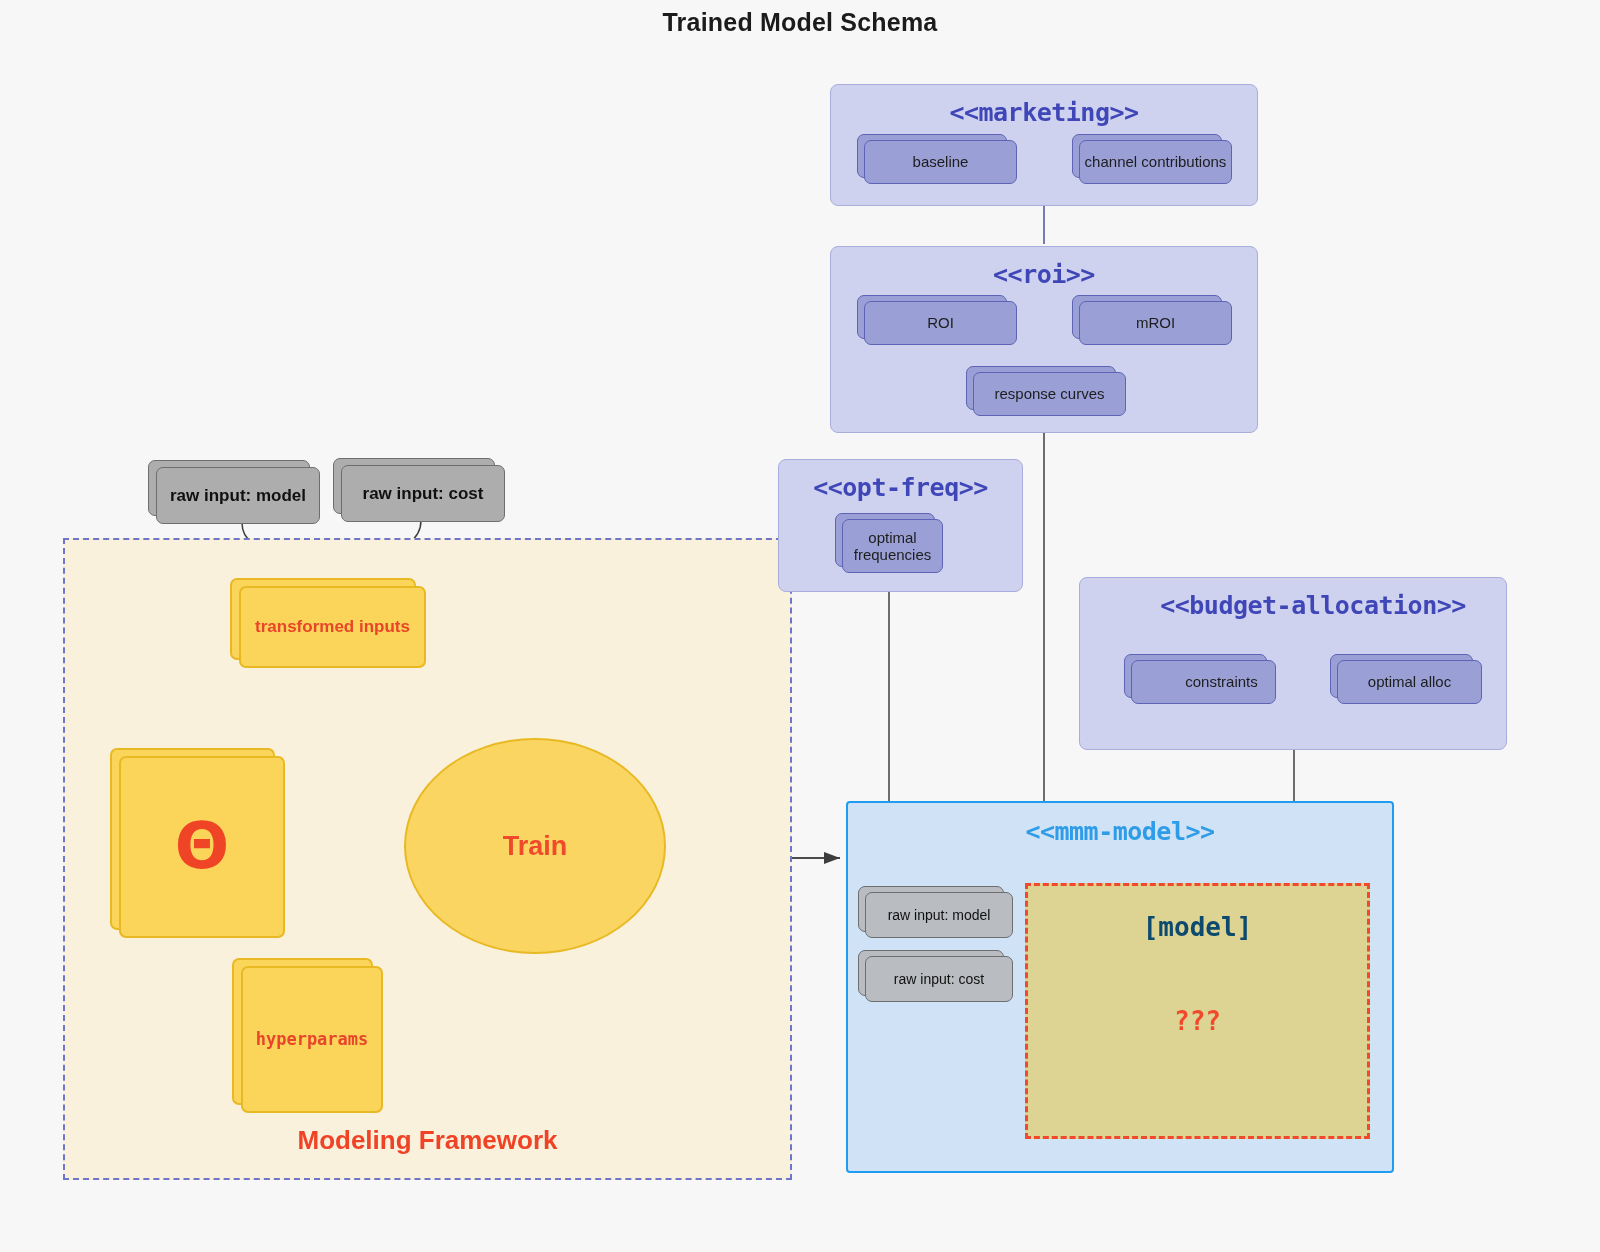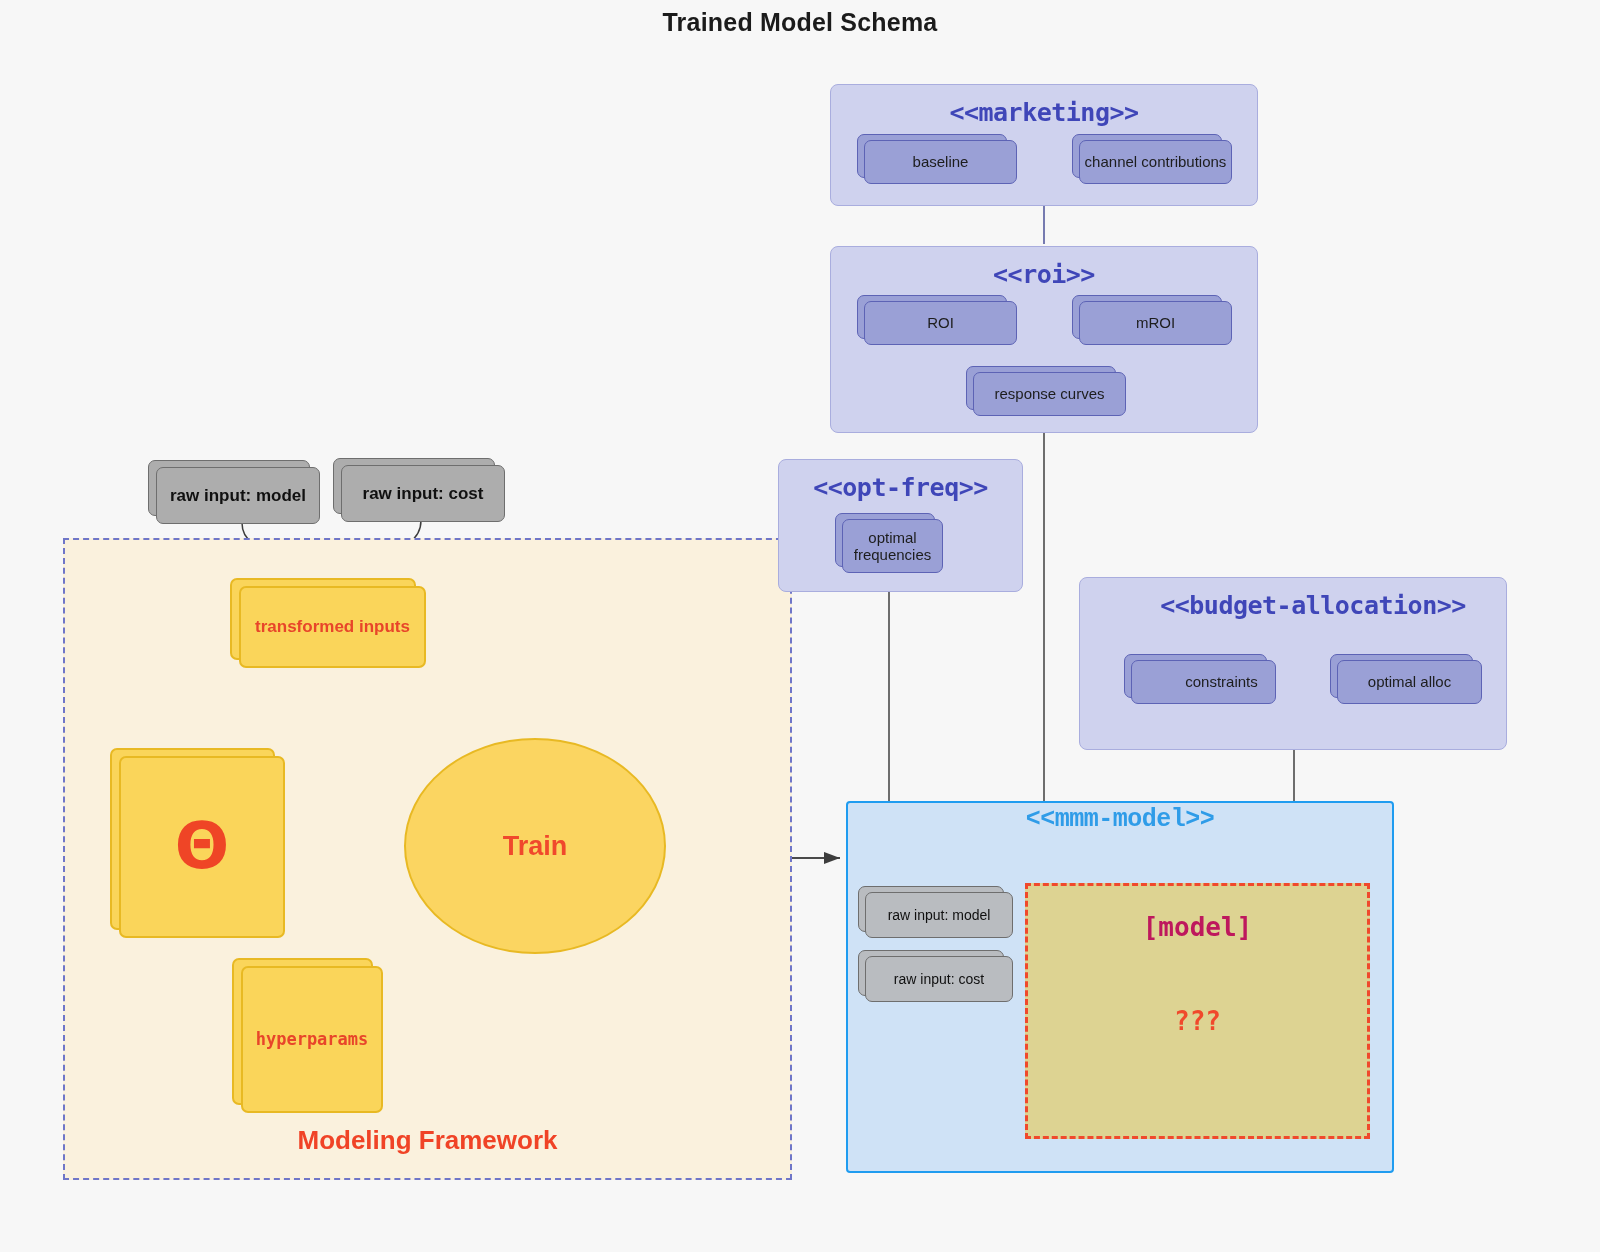--- a/index.html
+++ b/index.html
@@ -198,21 +198,21 @@
     z-index: 3;
   }
   .model-box .model-title {
     position: absolute;
     left: 0; right: 0;
     top: 26px;
     text-align: center;
     font-family: "DejaVu Sans Mono", monospace;
     font-weight: bold;
     font-size: 26px;
-    color: #be185d;
+    color: #0c4a6e;
   }
   .model-box .model-unknown {
     position: absolute;
     left: 0; right: 0;
     top: 120px;
     text-align: center;
     font-family: "DejaVu Sans Mono", monospace;
     font-weight: bold;
     font-size: 26px;
     color: #f0492c;
@@ -339,21 +339,21 @@
   <div class="card card-purple" style="left:1124px; top:654px; width:152px; height:50px;">
     <div class="shadow-a" style="left:0; top:0; width:143px; height:44px;"></div>
     <div class="face" style="left:7px; top:6px; width:145px; height:44px;padding-left:36px;">constraints</div>
   </div>
   <div class="card card-purple" style="left:1330px; top:654px; width:152px; height:50px;">
     <div class="shadow-a" style="left:0; top:0; width:143px; height:44px;"></div>
     <div class="face" style="left:7px; top:6px; width:145px; height:44px;">optimal alloc</div>
   </div>
 
   <div class="pkg pkg-blue" style="left:846px; top:801px; width:548px; height:372px;">
-    <div class="pkg-title pkg-title-blue" style="top:2px;font-family:Liberation Mono, monospace;">&lt;&lt;mmm-model&gt;&gt;</div>
+    <div class="pkg-title pkg-title-blue" style="top:14px;">&lt;&lt;mmm-model&gt;&gt;</div>
   </div>
   <div class="card card-gray card-gray-sm" style="left:858px; top:886px; width:155px; height:52px;">
     <div class="shadow-a" style="left:0; top:0; width:146px; height:46px;"></div>
     <div class="face" style="left:7px; top:6px; width:148px; height:46px;">raw input: model</div>
   </div>
   <div class="card card-gray card-gray-sm" style="left:858px; top:950px; width:155px; height:52px;">
     <div class="shadow-a" style="left:0; top:0; width:146px; height:46px;"></div>
     <div class="face" style="left:7px; top:6px; width:148px; height:46px;">raw input: cost</div>
   </div>
   <div class="model-box" style="left:1025px; top:883px; width:345px; height:256px;">

